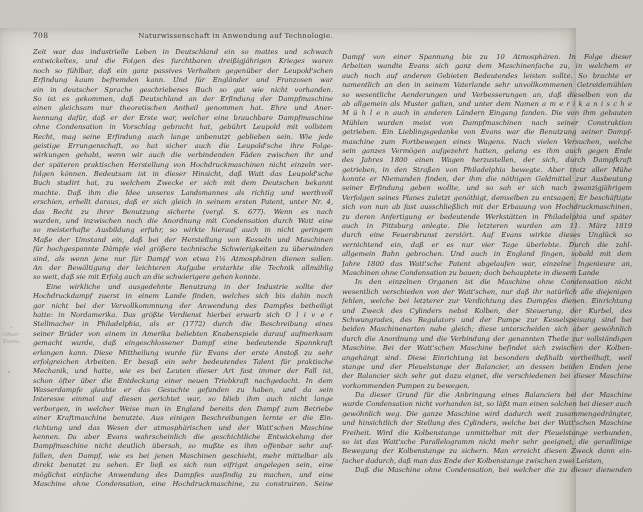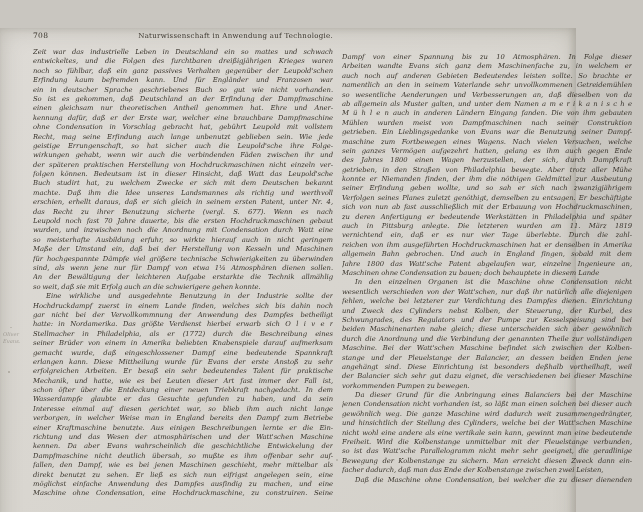--- a/index.html
+++ b/index.html
@@ -72,21 +72,20 @@
           <div class="pline">ohne Condensation in Vorschlag gebracht hat, gebührt Leupold mit vollstem</div>
           <div class="pline">Recht, mag seine Erfindung auch lange unbenutzt geblieben sein.  Wie jede</div>
           <div class="pline">geistige Errungenschaft, so hat sicher auch die Leupold'sche ihre Folge-</div>
           <div class="pline">wirkungen gehabt, wenn wir auch die verbindenden Fäden zwischen ihr und</div>
           <div class="pline">der späteren praktischen Herstellung von Hochdruckmaschinen nicht einzeln ver-</div>
           <div class="pline">folgen können.  Bedeutsam ist in dieser Hinsicht, daß Watt das Leupold'sche</div>
           <div class="pline">Buch studirt hat, zu welchem Zwecke er sich mit dem Deutschen bekannt</div>
           <div class="pline">machte.  Daß ihm die Idee unseres Landsmannes als richtig und werthvoll</div>
           <div class="pline">erschien, erhellt daraus, daß er sich gleich in seinem ersten Patent, unter Nr. 4,</div>
           <div class="pline">das Recht zu ihrer Benutzung sicherte (vergl. S. 677).   Wenn es nach</div>
-          <div class="pline">Leupold noch fast 70 Jahre dauerte, bis die ersten Hochdruckmaschinen gebaut</div>
           <div class="pline">wurden, und inzwischen noch die Anordnung mit Condensation durch Watt eine</div>
           <div class="pline">so meisterhafte Ausbildung erfuhr, so wirkte hierauf auch in nicht geringem</div>
           <div class="pline">Maße der Umstand ein, daß bei der Herstellung von Kesseln und Maschinen</div>
           <div class="pline">für hochgespannte Dämpfe viel größere technische Schwierigkeiten zu überwinden</div>
           <div class="pline">sind, als wenn jene nur für Dampf von etwa 1¼ Atmosphären dienen sollen.</div>
           <div class="pline">An der Bewältigung der leichteren Aufgabe erstarkte die Technik allmählig</div>
           <div class="pline">so weit, daß sie mit Erfolg auch an die schwierigere gehen konnte.</div>
         </div>
       <div class="para indented">
           <div class="pline">Eine wirkliche und ausgedehnte Benutzung in der Industrie sollte der</div>
@@ -130,46 +129,45 @@
           <div class="pline">maschine zum Fortbewegen eines Wagens.  Nach vielen Versuchen, welche</div>
           <div class="pline">sein ganzes Vermögen aufgezehrt hatten, gelang es ihm auch gegen Ende</div>
           <div class="pline">des Jahres 1800 einen Wagen herzustellen, der sich, durch Dampfkraft</div>
           <div class="pline">getrieben, in den Straßen von Philadelphia bewegte.  Aber trotz aller Mühe</div>
           <div class="pline">konnte er Niemanden finden, der ihm die nöthigen Geldmittel zur Ausbeutung</div>
           <div class="pline">seiner Erfindung geben wollte, und so sah er sich nach zwanzigjährigem</div>
           <div class="pline">Verfolgen seines Planes zuletzt genöthigt, demselben zu entsagen.  Er beschäftigte</div>
           <div class="pline">sich von nun ab fast ausschließlich mit der Erbauung von Hochdruckmaschinen,</div>
           <div class="pline">zu deren Anfertigung er bedeutende Werkstätten in Philadelphia und später</div>
           <div class="pline">auch in Pittsburg anlegte.   Die letzteren wurden am 11. März 1819</div>
+          <div class="pline">durch eine Feuersbrunst zerstört.  Auf Evans wirkte dieses Unglück so</div>
           <div class="pline">vernichtend ein, daß er es nur vier Tage überlebte.  Durch die zahl-</div>
-          <div class="pline">reichen von ihm ausgeführten Hochdruckmaschinen hat er denselben in Amerika</div>
           <div class="pline">allgemein Bahn gebrochen.  Und auch in England fingen, sobald mit dem</div>
           <div class="pline">Jahre 1800 das Watt'sche Patent abgelaufen war, einzelne Ingenieure an,</div>
           <div class="pline">Maschinen ohne Condensation zu bauen; doch behauptete in diesem Lande</div>
         </div>
       <div class="para indented para-end">
           <div class="pline">In den einzelnen Organen ist die Maschine ohne Condensation nicht</div>
           <div class="pline">wesentlich verschieden von der Watt'schen, nur daß ihr natürlich alle diejenigen</div>
           <div class="pline">fehlen, welche bei letzterer zur Verdichtung des Dampfes dienen.  Einrichtung</div>
           <div class="pline">und Zweck des Cylinders nebst Kolben, der Steuerung, der Kurbel, des</div>
           <div class="pline">Schwungrades, des Regulators und der Pumpe zur Kesselspeisung sind bei</div>
           <div class="pline">beiden Maschinenarten nahe gleich; diese unterscheiden sich aber gewöhnlich</div>
           <div class="pline">durch die Anordnung und die Verbindung der genannten Theile zur vollständigen</div>
           <div class="pline">Maschine.  Bei der Watt'schen Maschine befindet sich zwischen der Kolben-</div>
+          <div class="pline">angehängt sind.   Diese Einrichtung ist besonders deßhalb vortheilhaft, weil</div>
           <div class="pline">stange und der Pleuelstange der Balancier, an dessen beiden Enden jene</div>
-          <div class="pline">angehängt sind.   Diese Einrichtung ist besonders deßhalb vortheilhaft, weil</div>
           <div class="pline">der Balancier sich sehr gut dazu eignet, die verschiedenen bei dieser Maschine</div>
           <div class="pline">vorkommenden Pumpen zu bewegen.</div>
         </div>
       <div class="para indented para-end">
           <div class="pline">Da dieser Grund für die Anbringung eines Balanciers bei der Maschine</div>
-          <div class="pline">jenen Condensation nicht vorhanden ist, so läßt man einen solchen bei dieser auch</div>
+          <div class="pline">wurde Condensation nicht vorhanden ist, so läßt man einen solchen bei dieser auch</div>
           <div class="pline">gewöhnlich weg.  Die ganze Maschine wird dadurch weit zusammengedrängter,</div>
           <div class="pline">und hinsichtlich der Stellung des Cylinders, welche bei der Watt'schen Maschine</div>
-          <div class="pline">nicht wohl eine andere als eine vertikale sein kann, gewinnt man eine bedeutende</div>
           <div class="pline">Freiheit.  Wird die Kolbenstange unmittelbar mit der Pleuelstange verbunden,</div>
           <div class="pline">so ist das Watt'sche Parallelogramm nicht mehr sehr geeignet, die geradlinige</div>
           <div class="pline">Bewegung der Kolbenstange zu sichern.  Man erreicht diesen Zweck dann ein-</div>
           <div class="pline">facher dadurch, daß man das Ende der Kolbenstange zwischen zwei Leisten,</div>
         </div>
       <div class="para indented">
           <div class="pline">Daß die Maschine ohne Condensation, bei welcher die zu dieser dienenden</div>
         </div>
     </div>
   </div>

